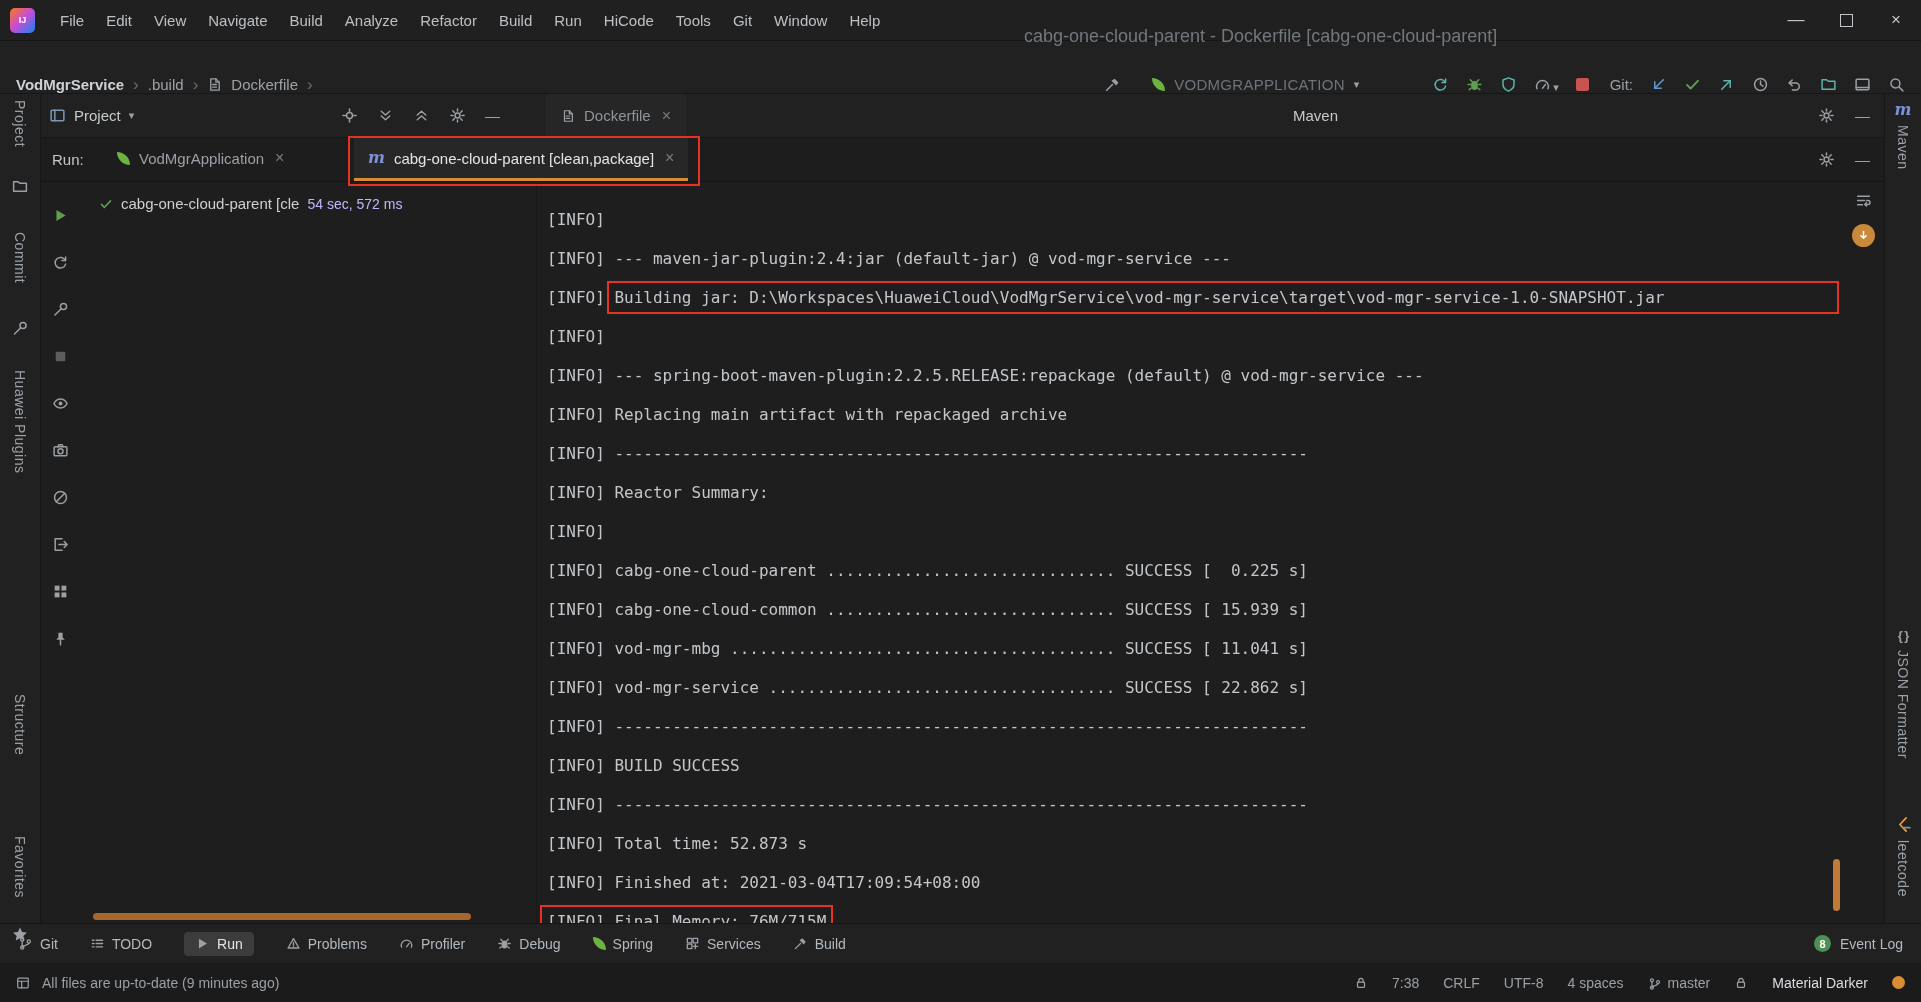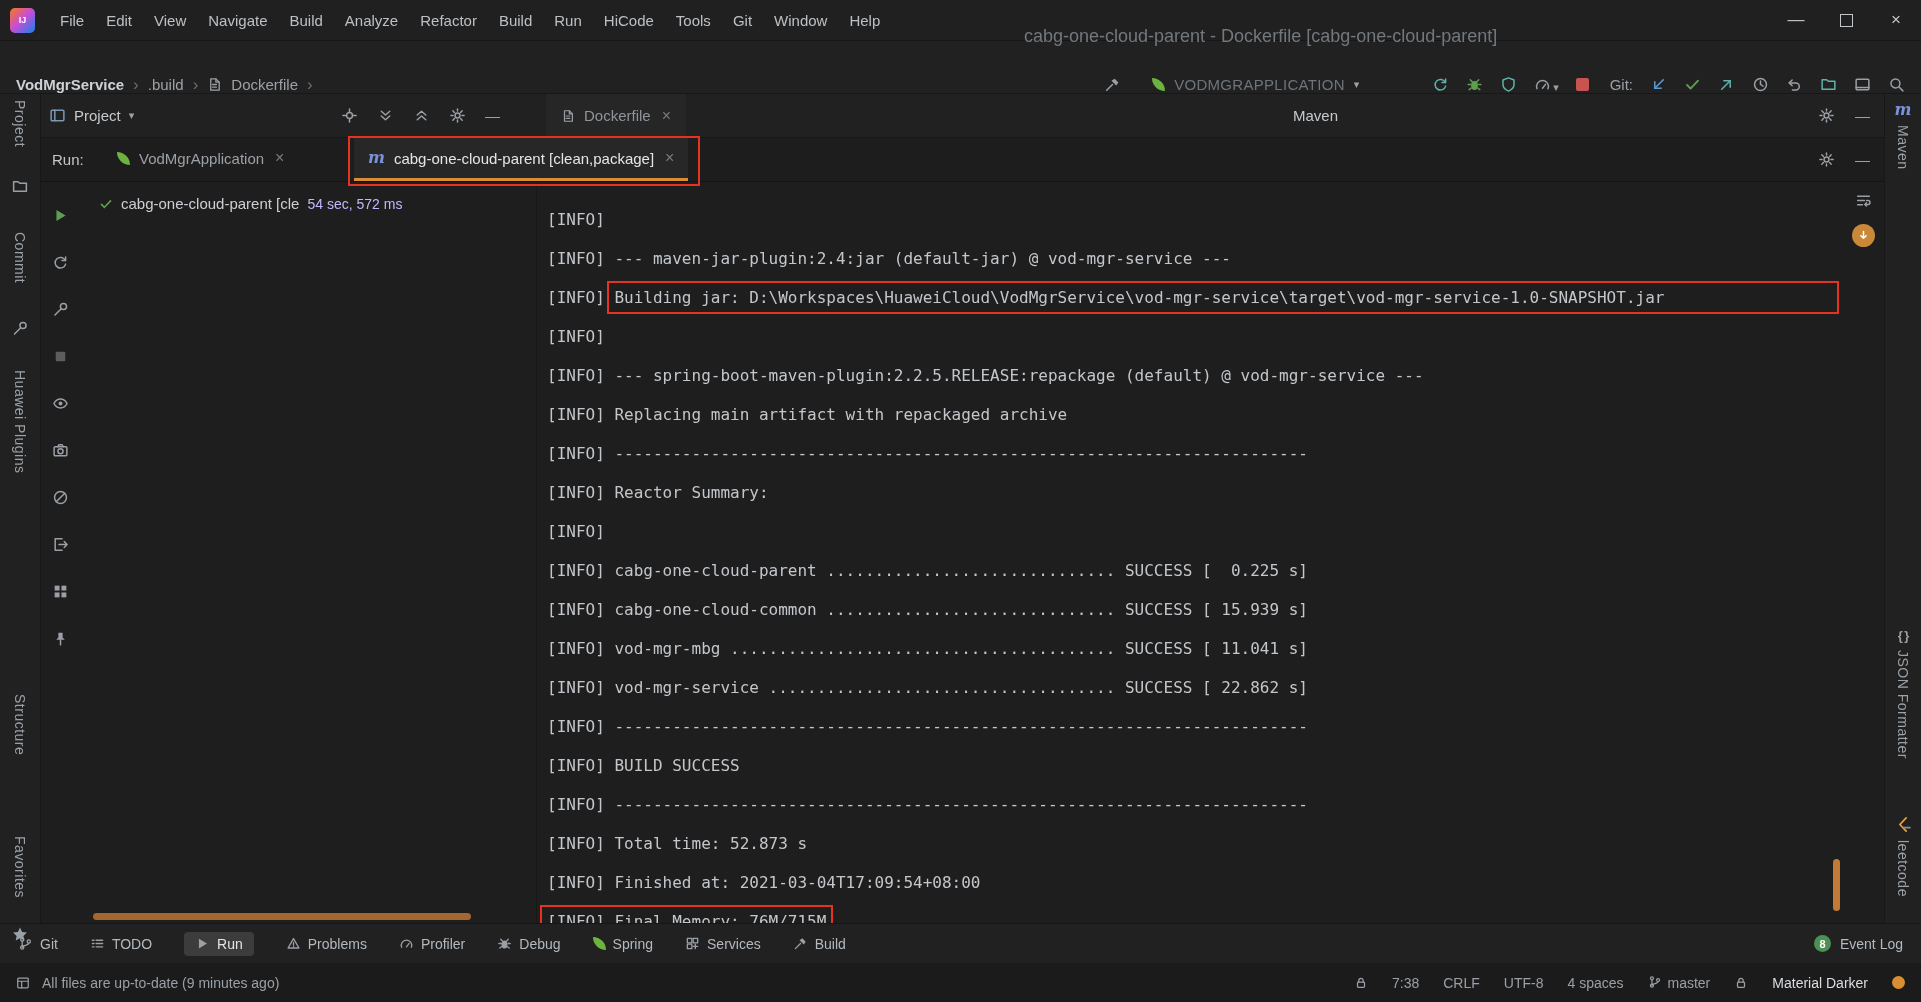--- a/index.html
+++ b/index.html
@@ -99,21 +99,21 @@
   .bb-item{display:flex;align-items:center;gap:7px;cursor:default}
   .bb-item .icon svg{width:15px;height:15px}
   .bb-item.active{background:#3c3c3c;border-radius:4px;padding:4px 11px;color:#e2e5e8}
   #event-log{margin-left:auto;display:flex;align-items:center;gap:9px}
   .badge{width:17px;height:17px;border-radius:50%;background:#4e8f54;color:#fff;font-size:11px;
     display:flex;align-items:center;justify-content:center;font-weight:bold}
   
   #statusbar{height:39px;flex:none;background:#1b1b1b;display:flex;align-items:center;padding:0 16px;
     font-size:14px;color:#9aa0a6;gap:12px}
   #status-right{margin-left:auto;display:flex;align-items:center;gap:24px}
-  .branch-wrap{display:flex;align-items:flex-start;gap:6px}
+  .branch-wrap{display:flex;align-items:flex-end;gap:6px}
   .theme{color:#dadde1;font-weight:normal}
   .dot{width:13px;height:13px;border-radius:50%;background:#d98e33}
 </style>
 </head>
 <body>
 
 <div id="app">
 
   <header id="menubar">
     <div class="logo">IJ</div>

